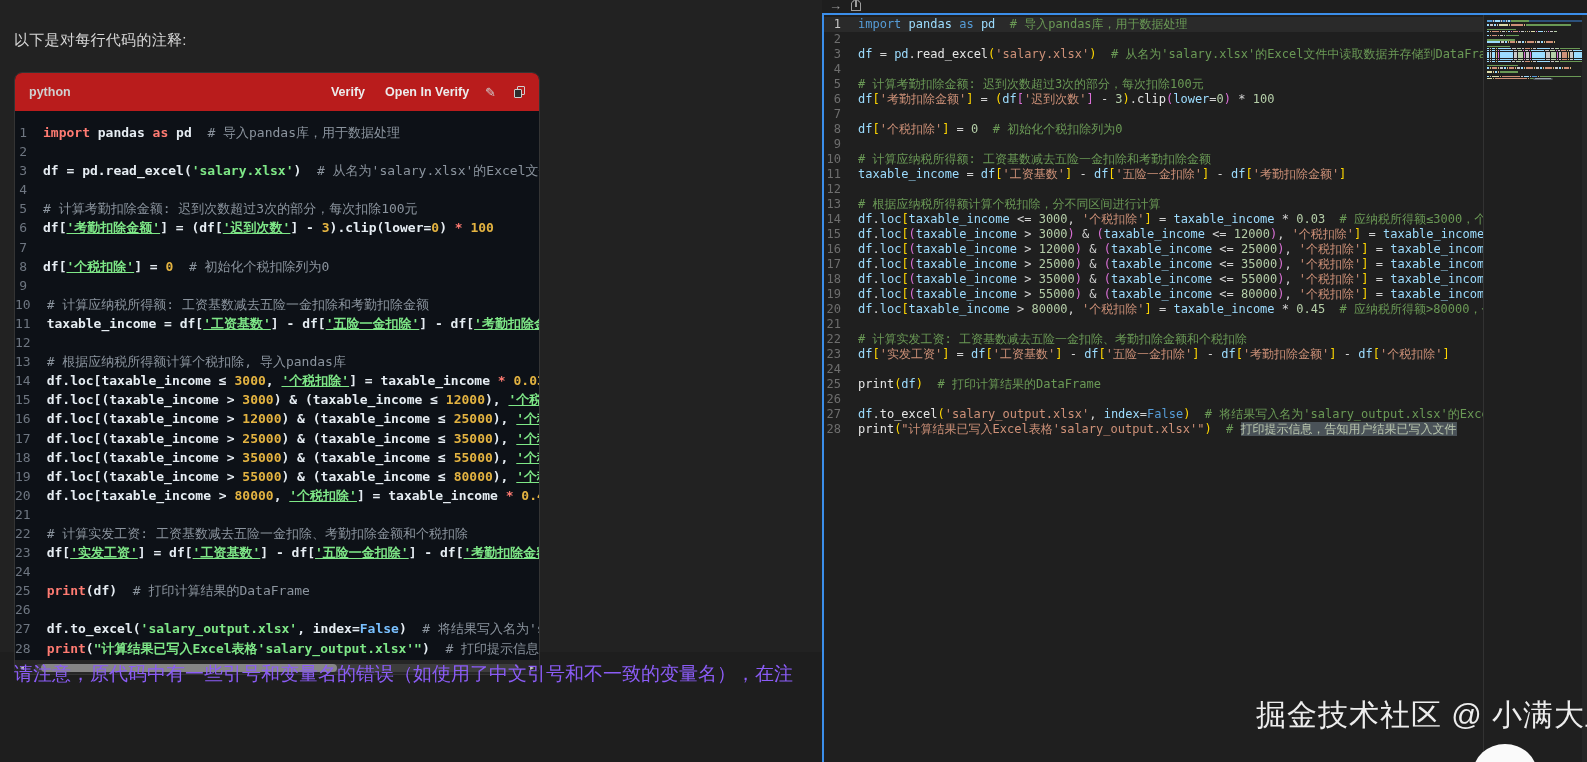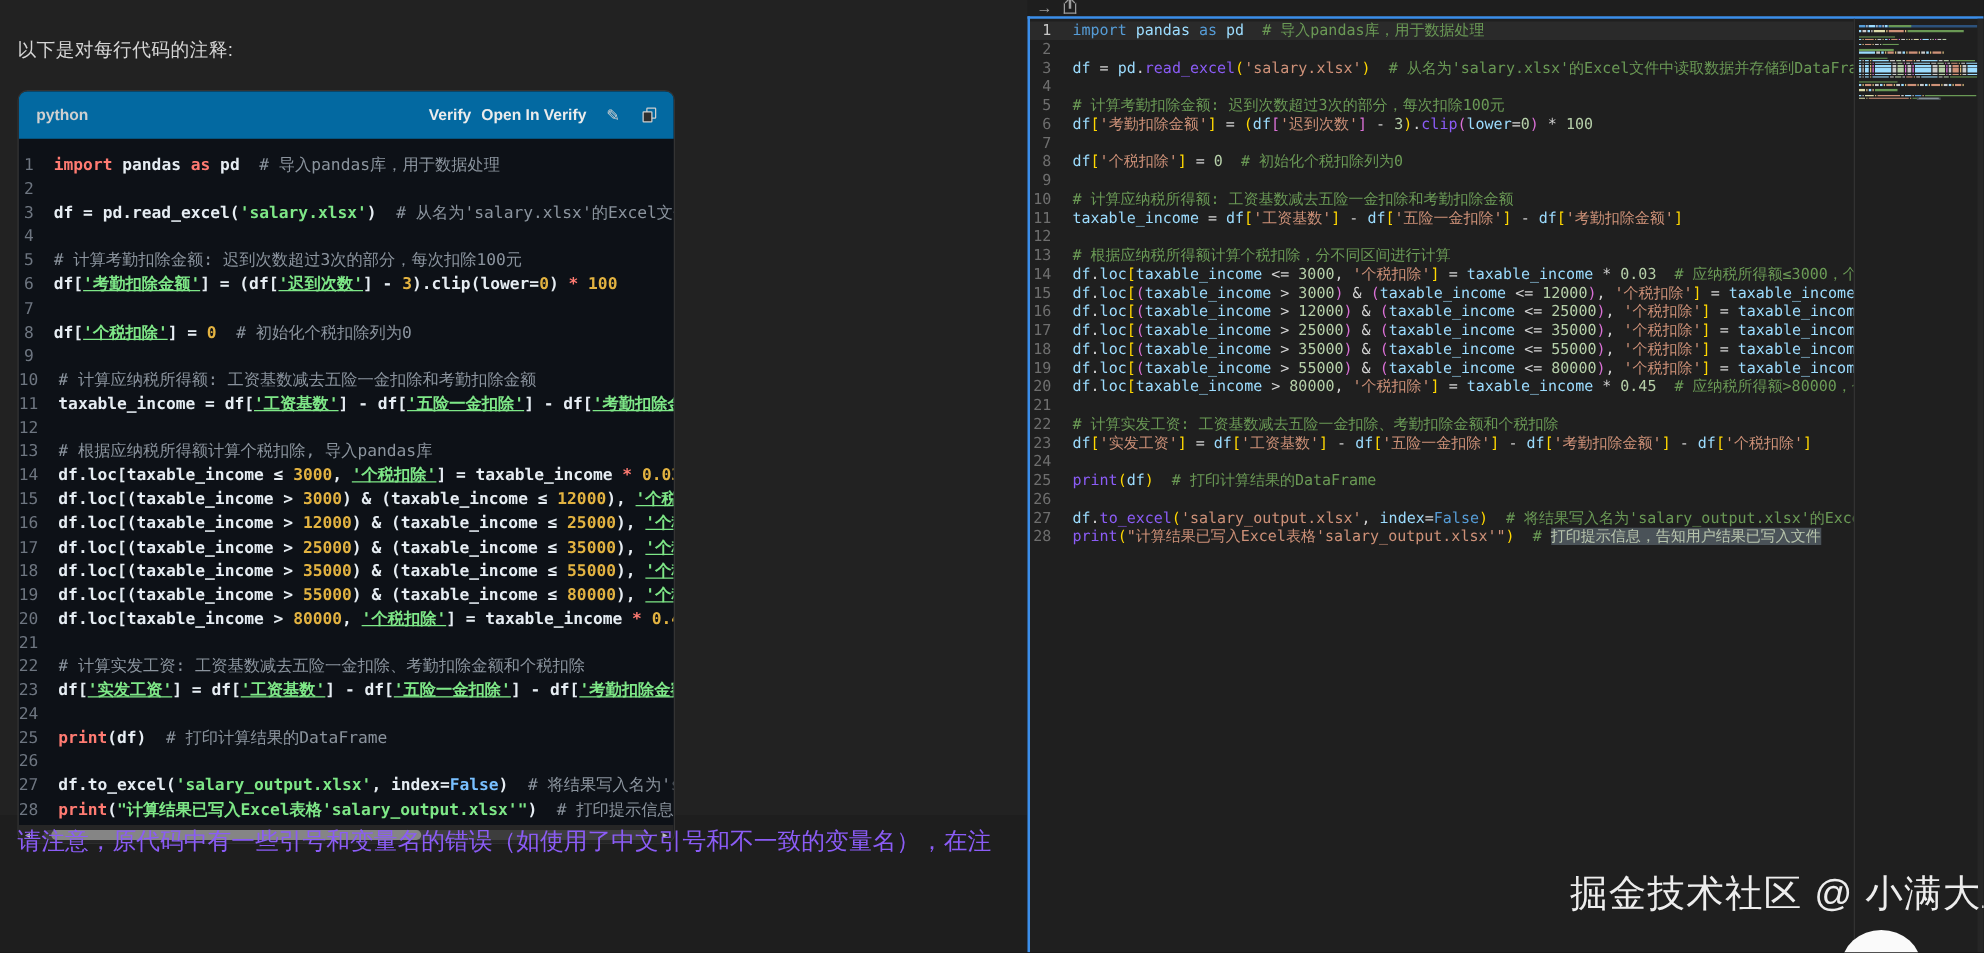--- a/index.html
+++ b/index.html
@@ -6,24 +6,24 @@
   html,body { background:#161616; }
   .screen{ position:relative; width:1587px; height:762px; overflow:hidden;
            background:#1e1e1e; font-family:"Liberation Sans", sans-serif; }
 
   
   .chat-panel{ position:absolute; left:0; top:0; width:822px; height:652px; background:#222222; }
   .intro{ position:absolute; left:14px; top:31px; font-size:15px; color:#d6d6d6; letter-spacing:.3px; }
 
   .code-card{ position:absolute; left:14px; top:72px; width:526px; height:603px;
               border-radius:8px; background:#0d1117; border:1px solid #343434; overflow:hidden; }
-  .code-header{ height:38px; background:#0369a1; display:flex; align-items:center; padding:0 14px; }
+  .code-header{ height:38px; background:#b91c1c; display:flex; align-items:center; padding:0 14px; }
   .lang{ font-size:12.5px; font-weight:600; color:#d0d0d0; }
   .hdr-spacer{ flex:1; }
-  .hdr-btn{ font-size:12.5px; font-weight:700; color:#ececec; margin-left:8px; cursor:pointer; }
+  .hdr-btn{ font-size:12.5px; font-weight:700; color:#ececec; margin-left:20px; cursor:pointer; }
   .hdr-icon{ margin-left:16px; color:#d0d0d0; font-size:13px; cursor:pointer; line-height:1; }
   .copy-icon{ position:relative; width:11px; height:12px; margin-left:18px; cursor:pointer; }
   .copy-icon i{ position:absolute; left:0; bottom:0; width:8px; height:9px; border:1.4px solid #cfcfcf; border-radius:1px; background:#2e2e2e; }
   .copy-icon b{ position:absolute; right:0; top:0; width:8px; height:9px; border:1.4px solid #cfcfcf; border-radius:1px; }
 
   .code-body{ height:549px; padding-top:12px; overflow:hidden;
               font-family:"DejaVu Sans Mono", monospace; font-size:13px; font-weight:700; line-height:19.1px; }
   .crow{ display:flex; white-space:pre; }
   .code-body .ln{ flex:0 0 28px; text-align:right; padding-right:16px; color:#6e7681; font-weight:400; }
   .lc{ flex:1; overflow:hidden; white-space:pre; }
@@ -57,21 +57,21 @@
   .editor-frame{ position:absolute; left:0; top:13px; right:0; bottom:0; background:#1f1f1f;
                  border-top:2px solid #3b8eea; border-left:2px solid #3b8eea; }
   .editor-code{ position:absolute; left:0; top:2px; width:659px; bottom:0; overflow:hidden; cursor:text;
                 font-family:"DejaVu Sans Mono", monospace; font-size:12px; line-height:15px; }
   .erow{ display:flex; white-space:pre; width:659px; }
   .erow.current{ background:#2a2a2a; }
   .editor-code .ln{ flex:0 0 34px; text-align:right; padding-right:17px; color:#6e6e6e; }
   .erow.current .ln{ color:#c6c6c6; }
 
   .vs .tk-k { color:#569cd6; }
-  .vs .tk-f { color:#8b5cf6; }
+  .vs .tk-f { color:#e5e5e5; }
   .vs .tk-s { color:#ce9178; }
   .vs .tk-n { color:#b5cea8; }
   .vs .tk-c { color:#6a9955; }
   .vs .tk-v { color:#9cdcfe; }
   .vs .tk-d { color:#d4d4d4; }
   .vs .tk-b1{ color:#ffd700; }
   .vs .tk-b2{ color:#da70d6; }
   .vs .tk-cs{ color:#b8c5ad; background:#4a5258; }
 
   .mm-divider{ position:absolute; left:659px; top:0; bottom:0; width:1px; background:#323232; }

